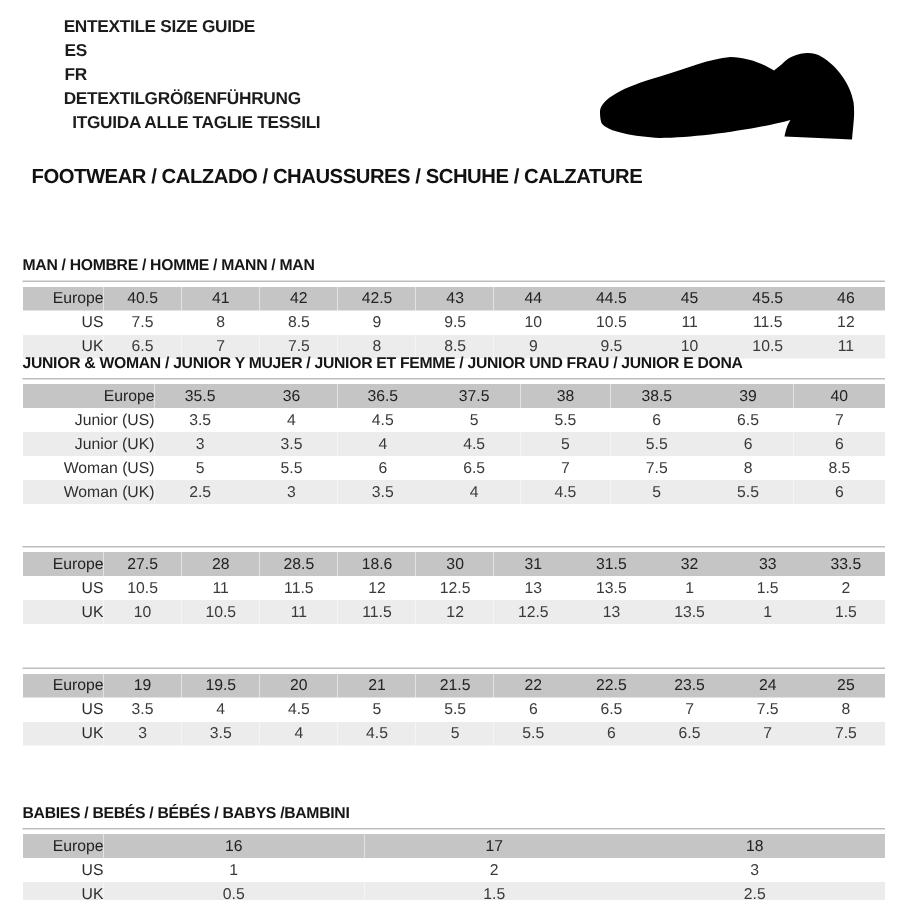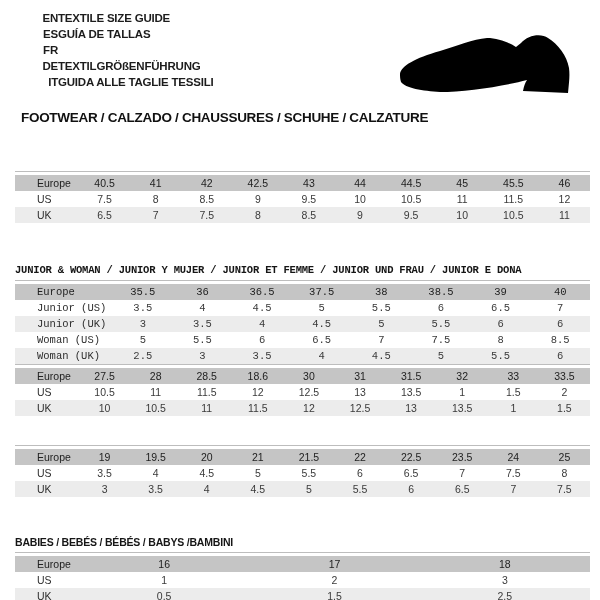--- a/index.html
+++ b/index.html
@@ -15,54 +15,53 @@
   .category{
     position:absolute;left:21px;top:110px;font-size:13.5px;font-weight:700;color:#111;
     letter-spacing:-0.3px;white-space:nowrap;
   }
   
   .shoe{position:absolute;left:395px;top:30px;width:180px;height:68px;}
   .shoe svg{display:block;width:100%;height:100%;}
   
   section.sec{position:absolute;left:15px;width:575px;}
   .sec-man{top:171px;}
-  .sec-junior-woman{top:264px;font-family:Liberation Mono, monospace;}
+  .sec-junior-woman{top:236px;}
   .sec-kids{top:364px;}
   .sec-children{top:445px;}
   .sec-babies{top:536px;width:215px;}
   .tbl-title{
     font-size:10.5px;font-weight:700;color:#161616;line-height:12px;
     letter-spacing:-0.2px;white-space:nowrap;margin:0 0 4px 0;
   }
   .rule{height:1px;background:#bdbdbd;margin:0 0 3px 0;}
   table{width:100%;border-collapse:collapse;table-layout:fixed;}
   td{
     height:16px;line-height:16px;padding:0;text-align:center;
     font-size:10.5px;color:#3a3a3a;white-space:nowrap;overflow:hidden;
   }
-  td:first-child{text-align:left;padding-left:22px;width:42px;color:#2d2d2d;}
+  td:first-child{text-align:right;padding-left:12px;width:42px;color:#2d2d2d;}
   .sec-junior-woman td:first-child{width:76px;}
   .sec-babies td:first-child{width:42px;}
   tbody tr:first-child td{background:#c5c5c5;color:#222;}
   tbody tr:nth-child(odd):not(:first-child) td{background:#ececec;}
 </style>
 </head>
 <body>
 
 <div class="page">
 
   <div class="langs">
     <div class="lang-row">
       <span class="lang-code">EN</span>
       <span class="lang-label">TEXTILE SIZE GUIDE</span>
     </div>
 
     <div class="lang-row">
       <span class="lang-code">ES</span>
-      <span class="lang-label">GUÍA DE TALLAS</span>
     </div>
 
     <div class="lang-row">
       <span class="lang-code">FR</span>
     </div>
 
     <div class="lang-row">
       <span class="lang-code">DE</span>
       <span class="lang-label">TEXTILGRÖßENFÜHRUNG</span>
     </div>
@@ -88,20 +87,21 @@
         C110,56 70,62 45,62
         C28,61 10,58 6,52
         C5,49 5,46 5,44 Z"></path>
     </svg>
   </div>
 
   <div class="category">FOOTWEAR / CALZADO / CHAUSSURES / SCHUHE / CALZATURE</div>
 
   <main>
     <section class="sec sec-man">
+      <h2 class="tbl-title">MAN / HOMBRE / HOMME / MANN / MAN</h2>
       <div class="rule"></div>
       <table>
           <tbody>
             <tr>
               <td>Europe</td>
               <td>40.5</td>
               <td>41</td>
               <td>42</td>
               <td>42.5</td>
               <td>43</td>

